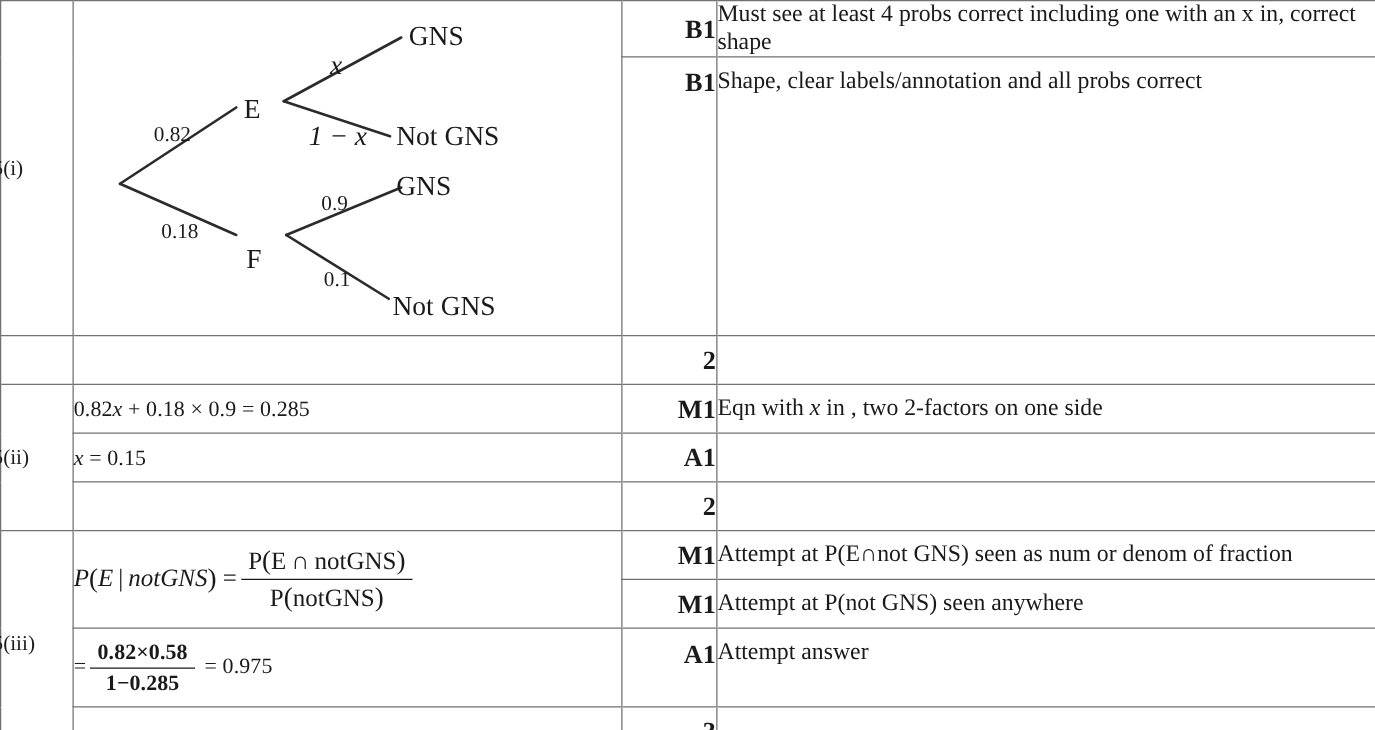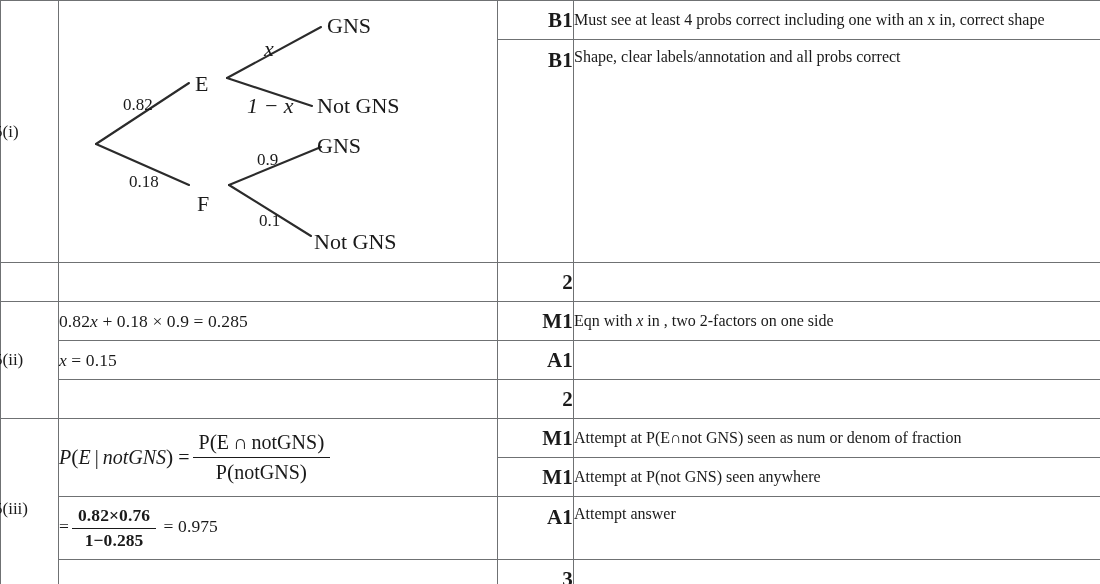--- a/index.html
+++ b/index.html
@@ -65,21 +65,21 @@
   }
   td.mark {
     text-align: right;
     padding: 6px 14px 6px 6px;
     font-weight: bold;
     font-size: 21px;
     letter-spacing: .2px;
   }
   td.note {
     padding: 6px 8px 6px 10px;
-    font-size: 16px;
+    font-size: 19px;
     vertical-align: middle;
   }
 
   .lbl-text {
     display: inline-block;
     margin-left: -7px;       
     white-space: nowrap;
   }
 
   
@@ -267,21 +267,21 @@
       </tr>
 
       <tr>
         <td class="mark" style="height:38px;">M1</td>
         <td class="note">Attempt at P(not GNS) seen anywhere</td>
       </tr>
 
       <tr>
         <td class="ans" style="height:62px;">
           <span class="eq-line nowrap"><span>=</span><span class="frac frac2">
-                <span class="num"><span>0.82</span><span>×</span><span>0.76</span></span>
+                <span class="num"><span>0.82</span><span>×</span><span>0.58</span></span>
                 <span class="den"><span>1</span><span>−</span><span>0.285</span></span>
               </span>&nbsp;<span>=</span>
             <span>0.975</span>
           </span>
         </td>
         <td class="mark" style="vertical-align:top; padding-top:8px;">A1</td>
         <td class="note" style="vertical-align:top; padding-top:8px;">Attempt answer</td>
       </tr>
 
       <tr>

